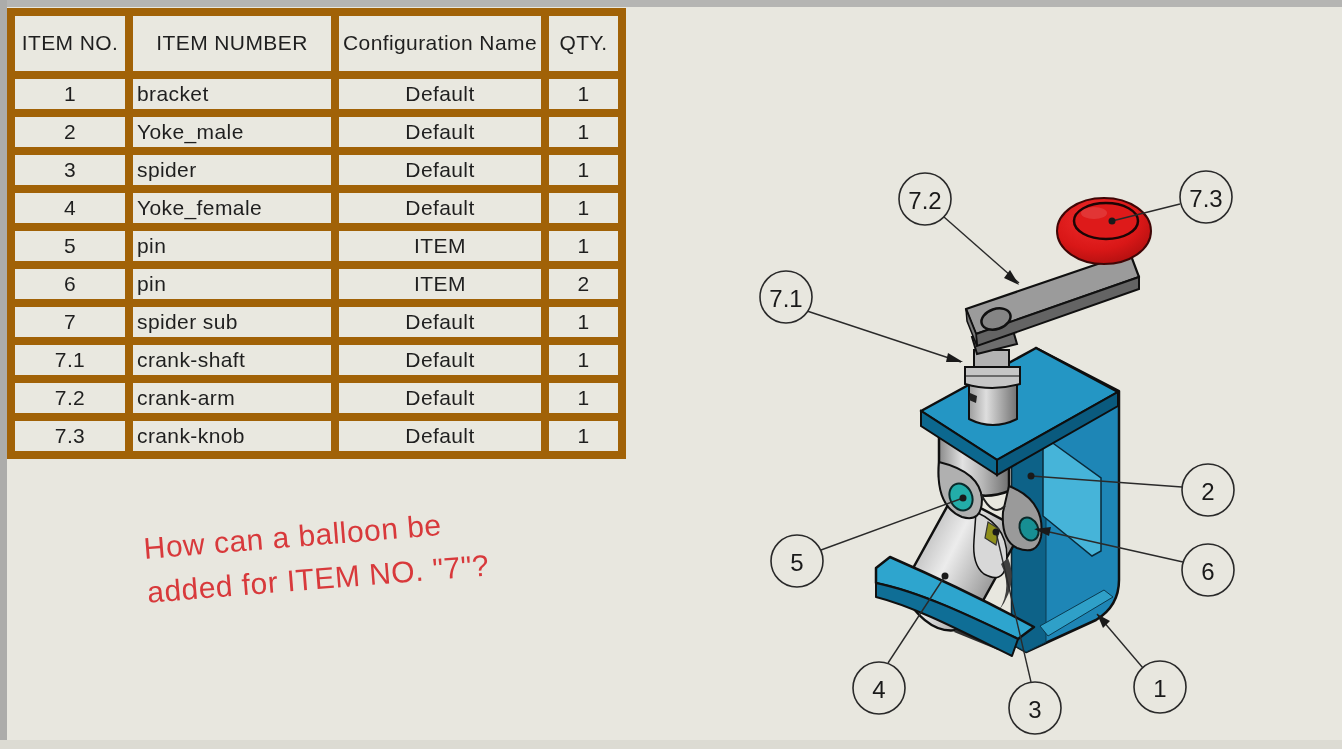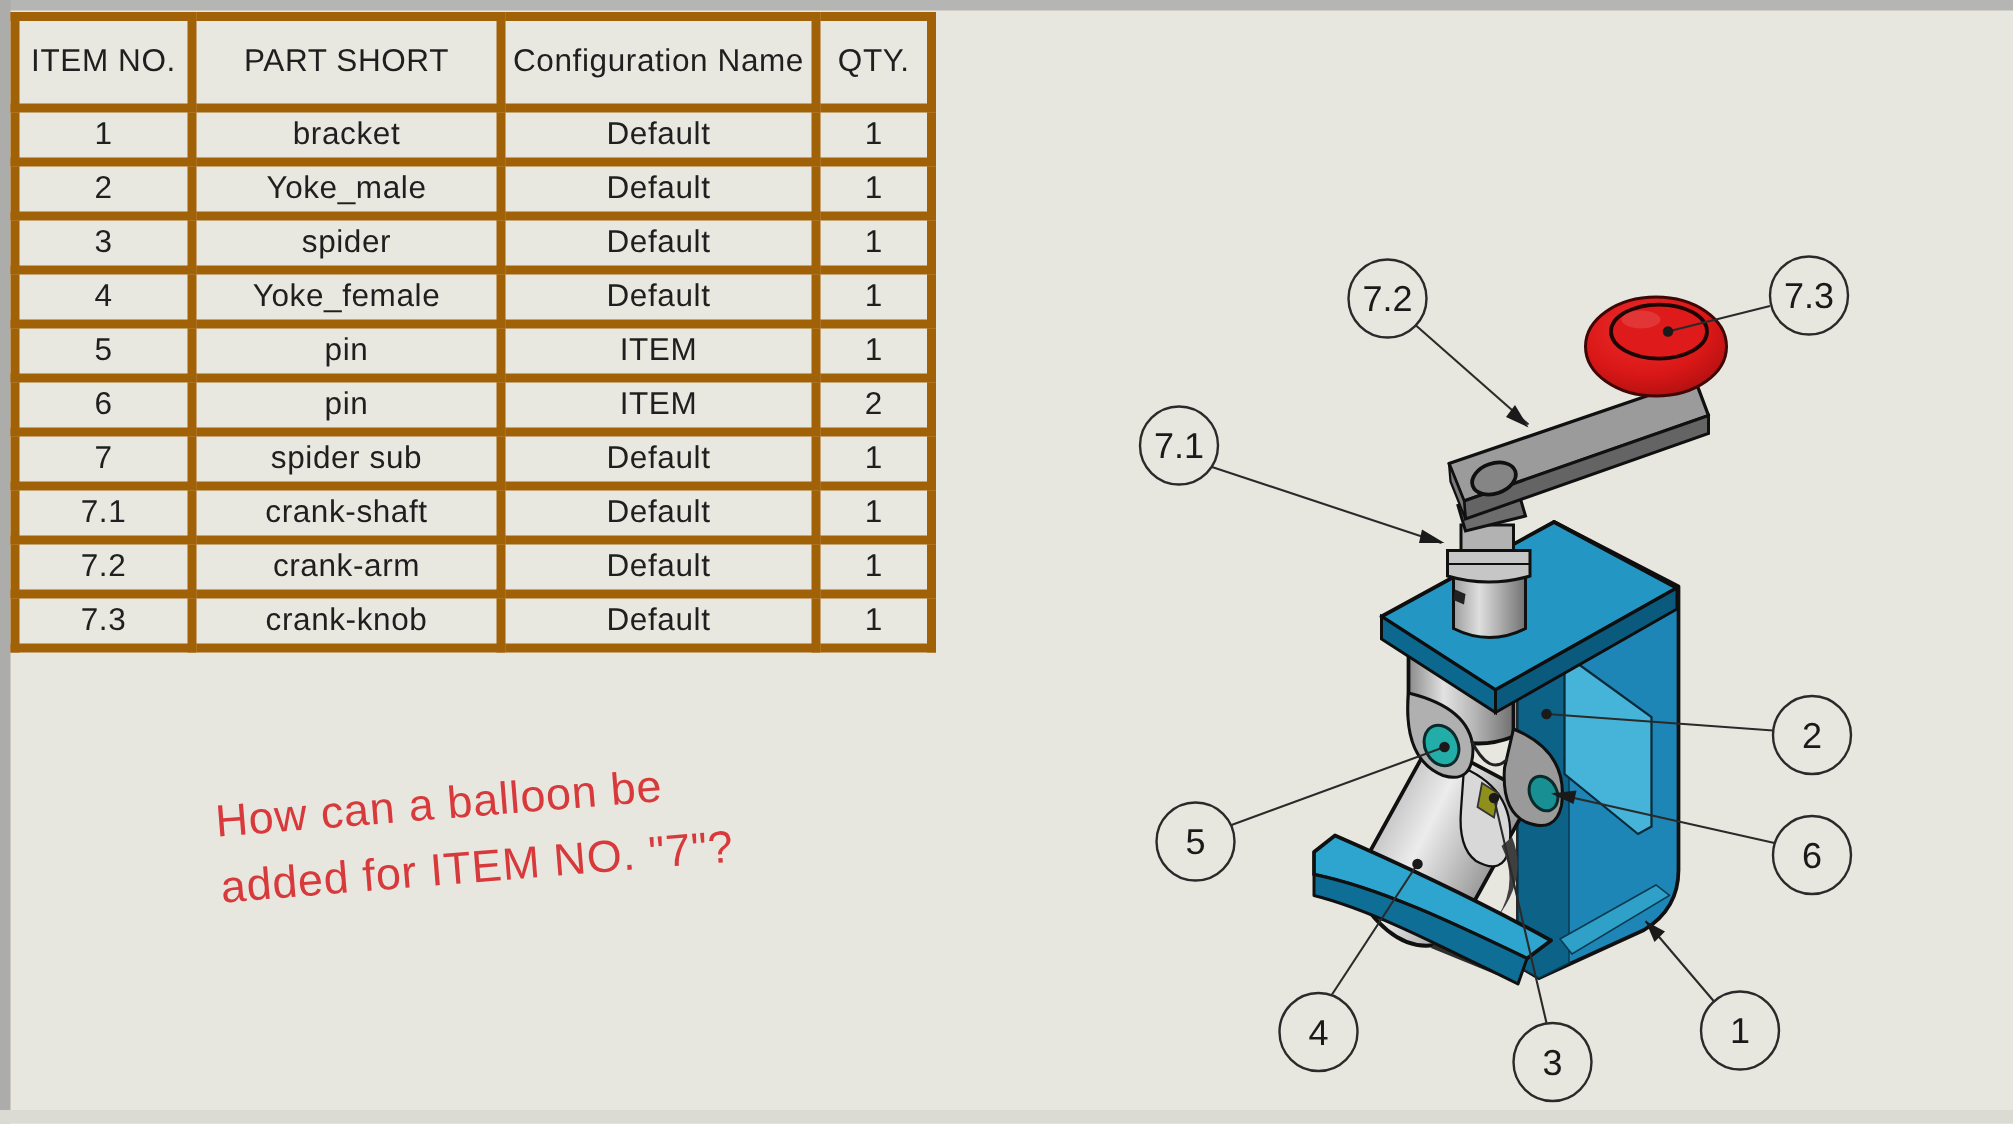--- a/index.html
+++ b/index.html
@@ -13,30 +13,30 @@
   .left-strip{position:absolute;left:0;top:0;width:7px;height:749px;background:#acacaa;}
   .bottom-strip{position:absolute;left:0;top:740px;width:1342px;height:9px;background:#dcdbd3;}
 
   table.bom{
     position:absolute;left:7px;top:8px;width:611px;height:384px;
     border-collapse:collapse;table-layout:fixed;
     background:#e9e8e0;
     font-size:21px;letter-spacing:.4px;
   }
   table.bom th, table.bom td{
-    border:6px solid #a16207;
+    border:8px solid #a16207;
     padding:0 4px;
     font-weight:400;
     white-space:nowrap;
     overflow:hidden;
   }
   table.bom thead th{height:55px;text-align:center;line-height:1.15;}
   table.bom td{height:30px;}
   td.c{text-align:center;}
-  td.l{text-align:center;padding-left:7px;}
+  td.l{text-align:left;padding-left:7px;}
   td.l.indent{}
 
   .note{
     position:absolute;left:142px;top:527px;width:470px;
     transform:rotate(-4.6deg);transform-origin:left top;
     font-size:30px;line-height:1.45;letter-spacing:.5px;
     color:#d8393b;
   }
   .note span{display:block;}
 
@@ -56,21 +56,21 @@
 <table class="bom">
   <colgroup>
       <col style="width:118px">
       <col style="width:206px">
       <col style="width:210px">
       <col style="width:77px">
     </colgroup>
   <thead>
     <tr>
       <th>ITEM NO.</th>
-      <th>PART SHORT</th>
+      <th>ITEM NUMBER</th>
       <th>Configuration Name</th>
       <th>QTY.</th>
     </tr>
   </thead>
   <tbody>
     <tr>
       <td class="c">1</td>
       <td class="l">bracket</td>
       <td class="c">Default</td>
       <td class="c">1</td>

